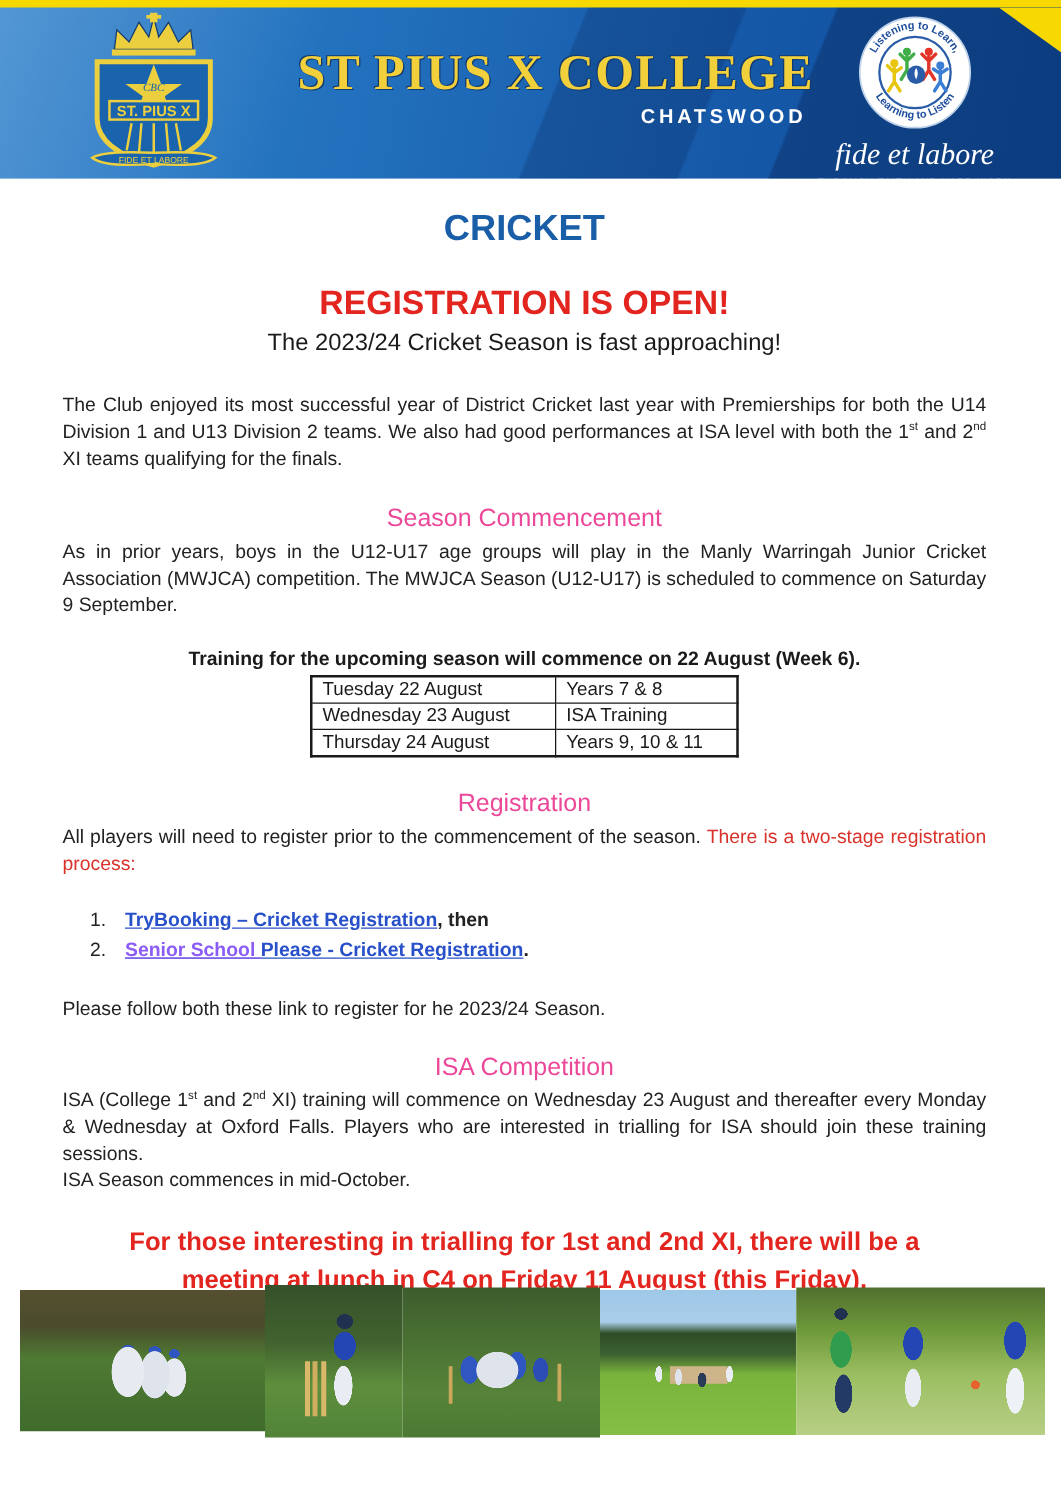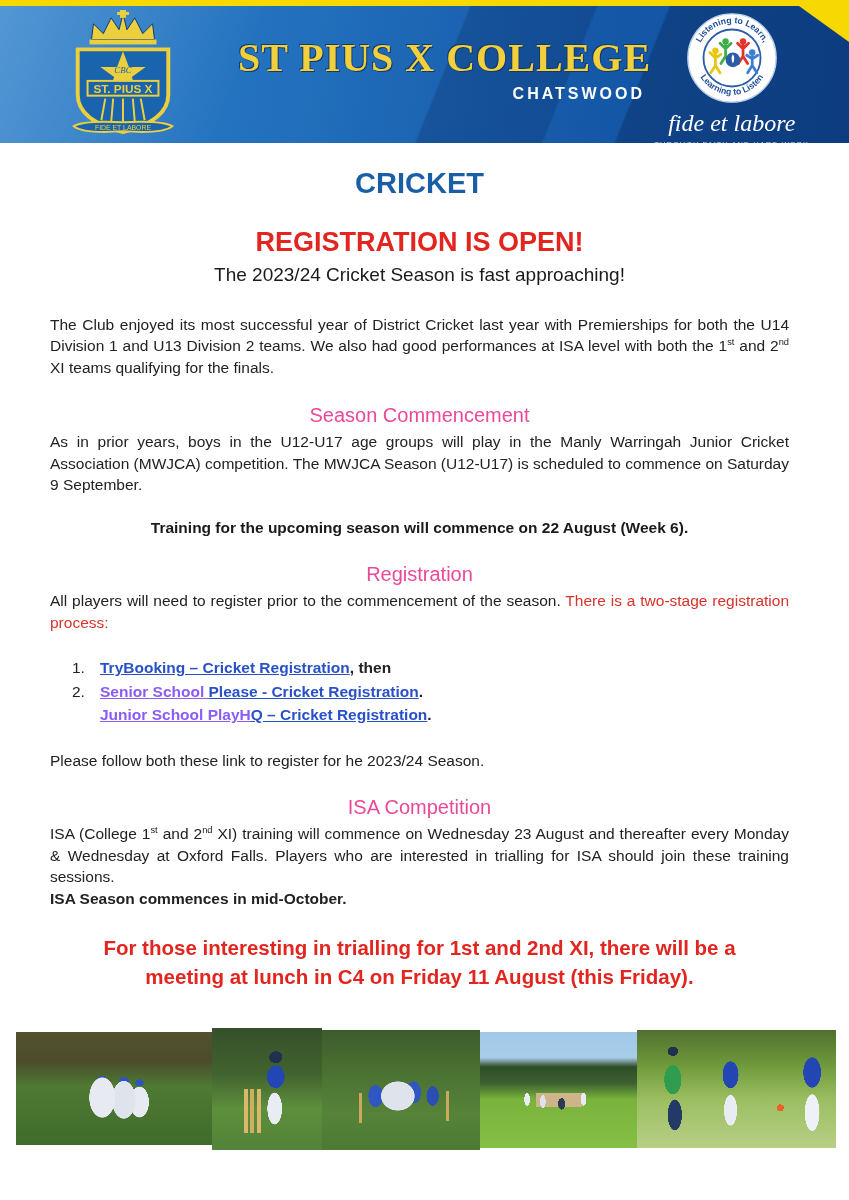--- a/index.html
+++ b/index.html
@@ -46,21 +46,21 @@
   td.c1{width:178px;} td.c2{width:128px;}
 
   .red{color:#d8322a;}
   .reg-list{margin:24px 0 0 22px;font-size:15.5px;line-height:1.45;}
   .list-row{display:flex;margin-top:2px;}
   .list-num{width:28px;flex:0 0 auto;}
   a.doclink{color:#2850c8;font-weight:bold;text-decoration:underline;cursor:pointer;}
   .link-prefix{color:#8b5cf6;font-weight:600;text-decoration:underline;}
   .plain{color:#222;font-weight:bold;text-decoration:none;}
   .follow-note{margin:26px 0 0;font-size:15.5px;}
-  .isa-line{margin:0;font-size:15.5px;line-height:1.38;font-weight:bold;}
+  .isa-line{margin:0;font-size:15.5px;line-height:1.38;}
   .announcement{margin:24px auto 0;max-width:705px;text-align:center;font-size:20.5px;
       font-weight:bold;color:#e2251f;line-height:1.42;}
 
   
   .photo-strip{position:absolute;left:16px;top:1028px;width:820px;height:124px;display:flex;}
   .photo{flex:0 0 auto;position:relative;}
   .ph1{width:196px;height:113px;margin-top:4px;
       background:
         radial-gradient(22px 34px at 44% 58%,#e7ebf1 0 58%,transparent 60%),
         radial-gradient(20px 32px at 55% 60%,#dfe4ec 0 58%,transparent 60%),
@@ -182,34 +182,49 @@
     <div class="h-cricket">CRICKET</div>
     <div class="h-open">REGISTRATION IS OPEN!</div>
     <div class="tagline">The 2023/24 Cricket Season is fast approaching!</div>
 
     <p class="body"><span>The Club enjoyed its most successful year of District Cricket last year with Premierships for both the U14 Division 1 and U13 Division 2 teams. We also had good performances at ISA level with both the 1</span><sup>st</sup><span> and 2</span><sup>nd</sup><span> XI teams qualifying for the finals.</span></p>
 
     <div class="section-h">Season Commencement</div>
     <p class="body">As in prior years, boys in the U12-U17 age groups will play in the Manly Warringah Junior Cricket Association (MWJCA) competition. The MWJCA Season (U12-U17) is scheduled to commence on Saturday 9 September.</p>
 
     <div class="training-note">Training for the upcoming season will commence on 22 August (Week 6).</div>
+    <table class="sched">
+      <tbody>
+          <tr>
+        <td class="c1">Tuesday 22 August</td>
+        <td class="c2">Years 7 &amp; 8</td>
+      </tr>
+      <tr>
+        <td class="c1">Wednesday 23 August</td>
+        <td class="c2">ISA Training</td>
+      </tr>
+      <tr>
+        <td class="c1">Thursday 24 August</td>
+        <td class="c2">Years 9, 10 &amp; 11</td>
+      </tr>
+    </tbody>
+      </table>
 
     <div class="section-h">Registration</div>
     <p class="body"><span>All players will need to register prior to the commencement of the season. </span><span class="red">There is a two-stage registration process:</span></p>
 
     <div class="reg-list">
       <div class="list-row">
         <span class="list-num">1.</span>
         <span><a class="doclink">TryBooking – Cricket Registration</a><span class="plain">, then</span></span>
       </div>
       <div class="list-row">
         <span class="list-num">2.</span>
         <span>
           <div><a class="doclink"><span class="link-prefix">Senior School </span><span>Please - Cricket Registration</span></a><span class="plain">.</span></div>
-          <div><a class="doclink"><span class="link-prefix">Junior School PlayH</span><span>Q – Cricket Registration</span></a><span class="plain">.</span></div>
         </span>
       </div>
     </div>
 
     <div class="follow-note">Please follow both these link to register for he 2023/24 Season.</div>
 
     <div class="section-h">ISA Competition</div>
     <p class="body" style="margin-top:4px"><span>ISA (College 1</span><sup>st</sup><span> and 2</span><sup>nd</sup><span> XI) training will commence on Wednesday 23 August and thereafter every Monday &amp; Wednesday at Oxford Falls. Players who are interested in trialling for ISA should join these training sessions.</span></p>
     <div class="isa-line">ISA Season commences in mid-October.</div>
 

